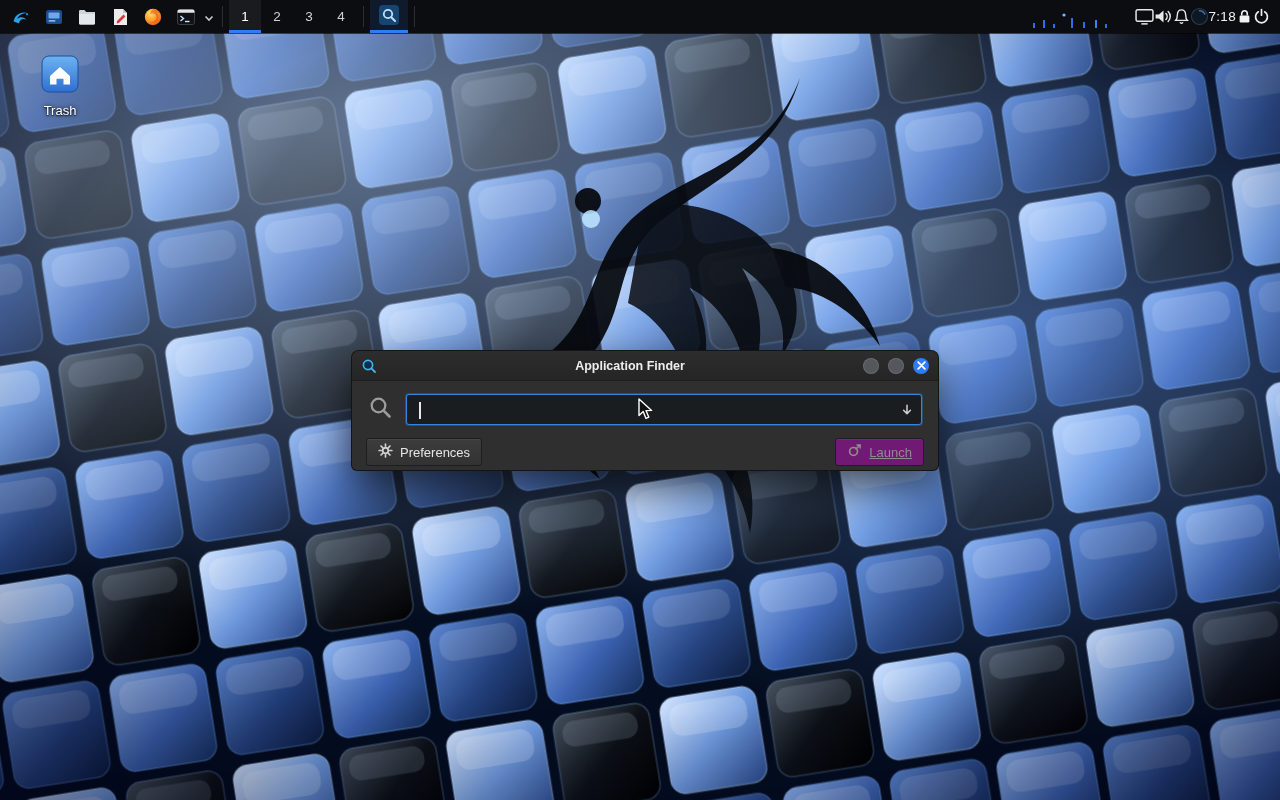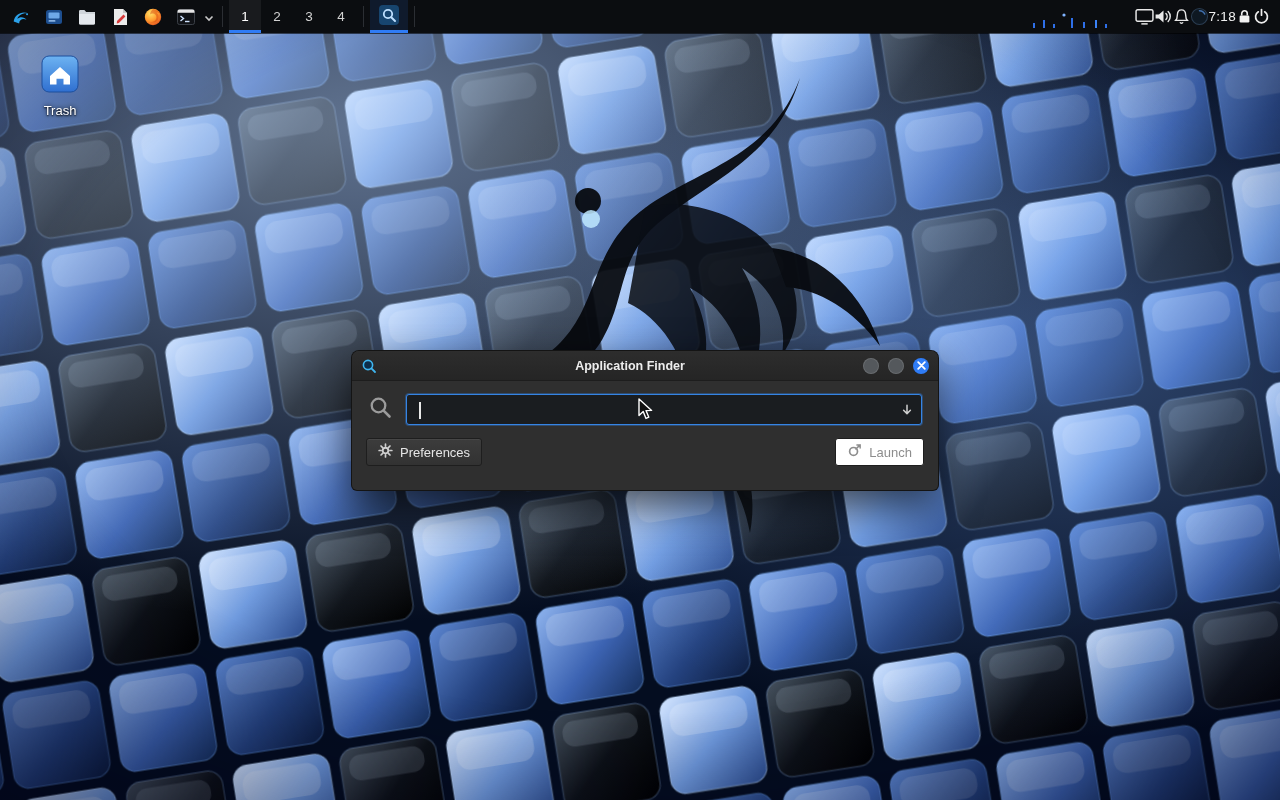--- a/index.html
+++ b/index.html
@@ -71,21 +71,21 @@
     position:absolute; left:60px; right:90px; text-align:center;
     font-size:12.5px; font-weight:bold; color:#ededed; pointer-events:none;
   }
   .tb-btns { margin-left:auto; display:flex; gap:9px; align-items:center; }
   .tb-btn {
     width:16px; height:16px; border-radius:50%; background:#54585c; cursor:pointer;
     box-shadow:inset 0 0 0 1px rgba(255,255,255,.12);
   }
   .tb-btn.close { background:#2f7cf6; display:flex; align-items:center; justify-content:center; box-shadow:none; }
 
-  .fbody { padding:13px 12px 24px; }
+  .fbody { padding:13px 12px 4px; }
   .search-row { display:flex; align-items:center; gap:13px; padding:0 4px; }
   .search-entry {
     position:relative; flex:1; height:31px; background:#1a1d20;
     border:1px solid #3584e4; border-radius:3px;
     box-shadow:0 0 0 1px rgba(53,132,228,.35);
     display:flex; align-items:center;
   }
   .search-entry input {
     flex:1; height:100%; background:transparent; border:0; outline:0;
     color:#ececec; font-size:13.5px; padding:0 28px 0 11px;
@@ -94,21 +94,21 @@
   .caret { position:absolute; left:12px; top:7px; width:1.5px; height:17px; background:#e8e8e8; }
   .entry-arrow { position:absolute; right:7px; top:8px; }
 
   .btn-row { display:flex; justify-content:space-between; margin-top:13px; padding:0 2px; }
   .btn {
     display:flex; align-items:center; gap:7px; height:28px; padding:0 11px;
     background:linear-gradient(#3c3c3c,#323232); border:1px solid #1e1e1e; border-radius:3px;
     color:#e5e5e5; font-size:13px; cursor:pointer;
     box-shadow:inset 0 1px 0 rgba(255,255,255,.06);
   }
-  .btn.disabled { color:#8d8d8d; background:#ffffff; cursor:default; }
+  .btn.disabled { color:#8d8d8d; background:#701a75; cursor:default;text-decoration:underline; }
 
   
   .cursor { position:absolute; left:637px; top:398px; z-index:30; pointer-events:none; }
 </style>
 </head>
 <body>
 
 <div class="screen">
 
   <svg class="wallpaper" viewBox="0 0 1280 767" preserveAspectRatio="none">

